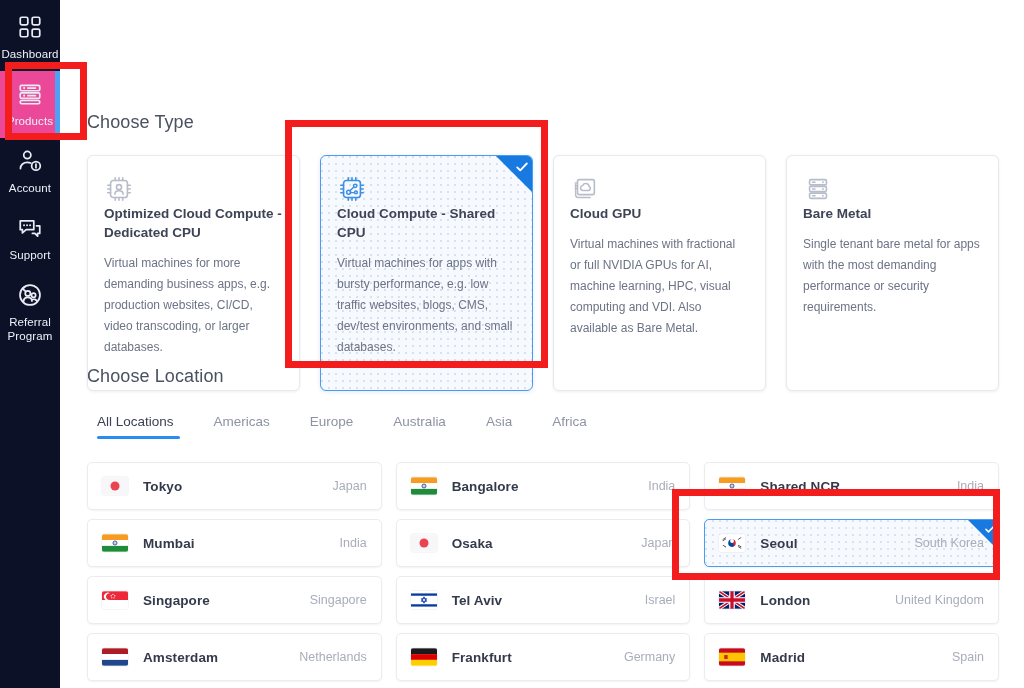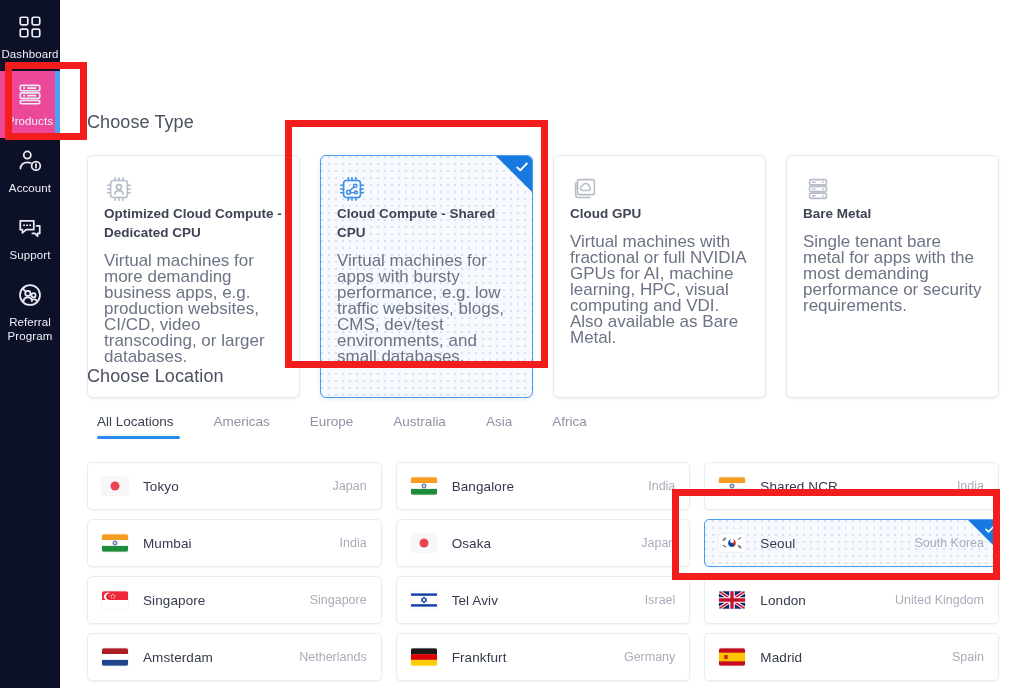--- a/index.html
+++ b/index.html
@@ -95,21 +95,21 @@
       #f6f9fe;
     box-shadow: 0 1px 4px rgba(40,100,190,.14);
   }
   .card-ico { width: 30px; height: 30px; margin-bottom: 16px; }
   .card-ico svg { width: 30px; height: 30px; display:block; }
   .card-title {
     font-size: 13.5px; font-weight: 700; color: #3e4455;
     line-height: 19px; margin-bottom: 11px;
   }
   .card-desc {
-    font-size: 17px; color: #6c7385; line-height: 16px;
+    font-size: 12px; color: #6c7385; line-height: 21px;
     font-weight: 400;
   }
   .corner-check {
     position: absolute; right: 0; top: 0;
     width: 36px; height: 36px;
     overflow: hidden;
   }
   .corner-check::before {
     content: "";
     position: absolute; right: 0; top: 0;
@@ -171,21 +171,21 @@
   }
   .flag {
     width: 26px; height: 18px; flex: 0 0 26px;
     border-radius: 2px; overflow: hidden;
     margin-right: 15px;
     box-shadow: 0 0 0 .5px rgba(0,0,0,.07);
     position: relative;
   }
   .flag svg { width: 26px; height: 18px; display: block; }
   .loc-city {
-    font-size: 13.5px; font-weight: 400; color: #343a4b;
+    font-size: 13.5px; font-weight: 700; color: #343a4b;
     letter-spacing: .1px;
   }
   .loc-country {
     margin-left: auto;
     font-size: 12.5px; color: #a8adba; font-weight: 400;
   }
   .loc-card .corner-check { width: 30px; height: 30px; }
   .loc-card .corner-check::before {
     border-top: 30px solid #1879e0;
     border-left: 30px solid transparent;

